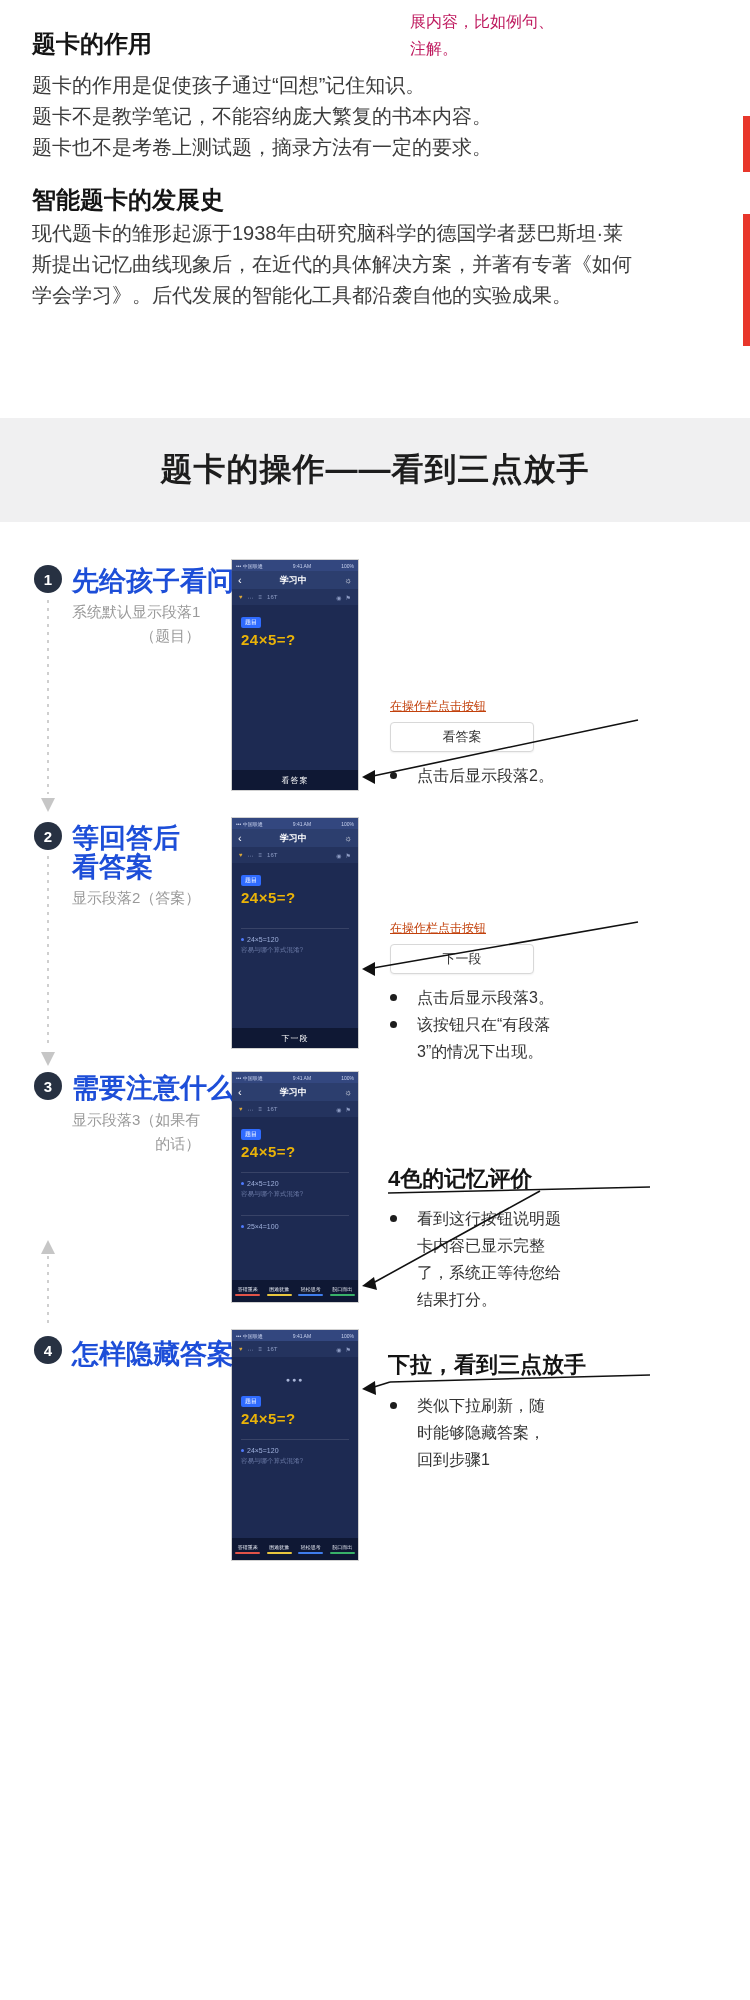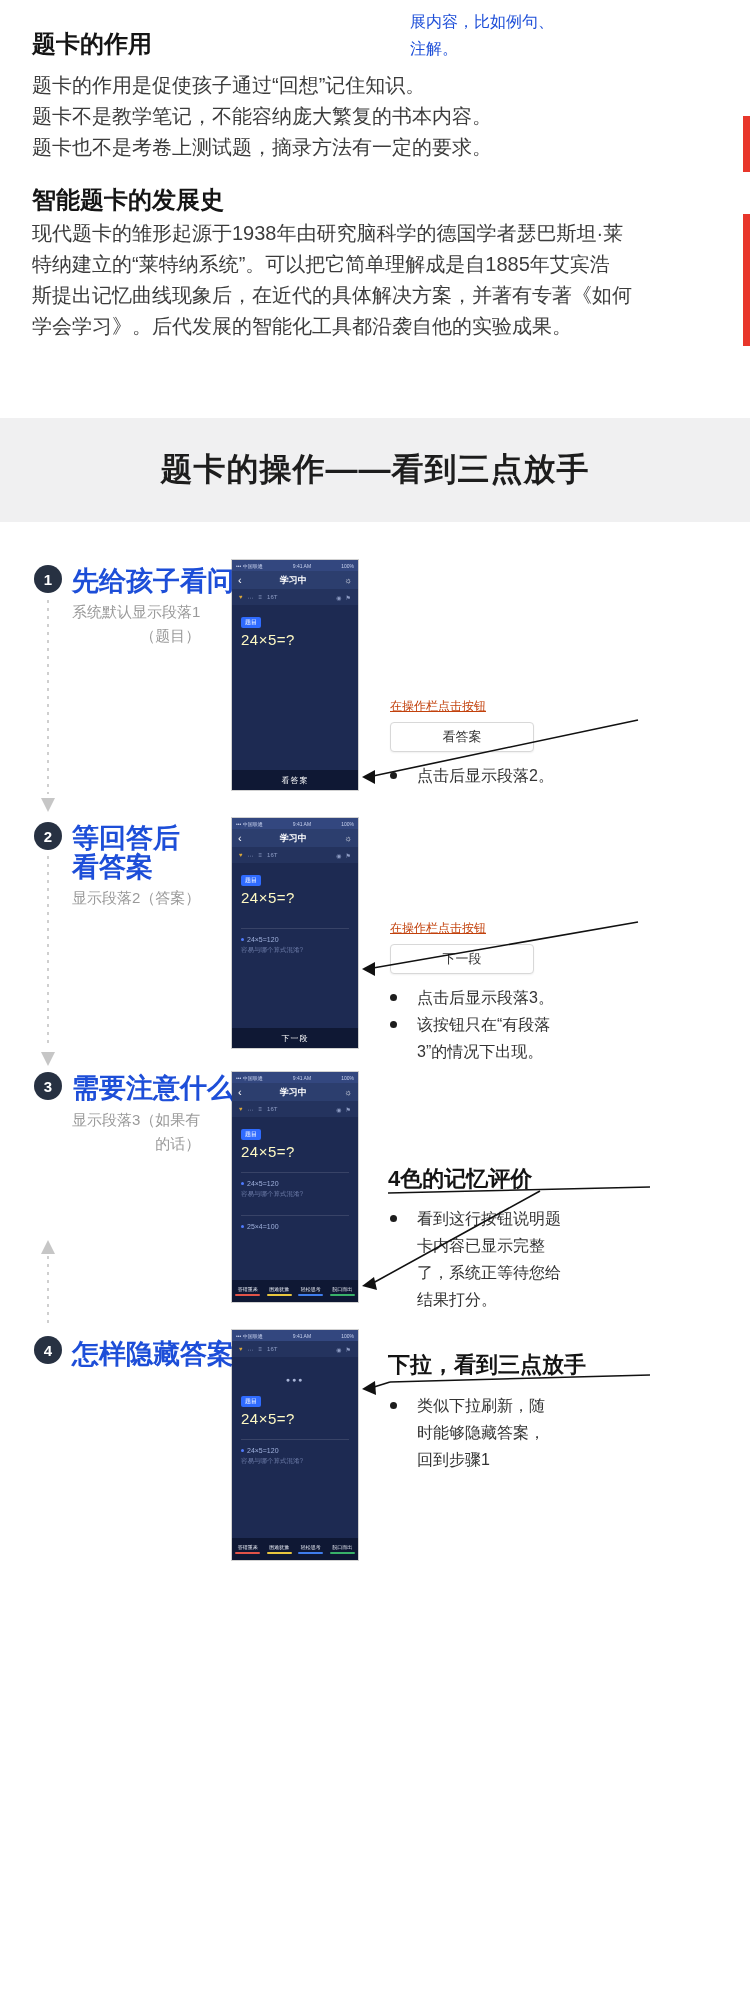--- a/index.html
+++ b/index.html
@@ -4,21 +4,21 @@
 <style>
   html,body{margin:0;padding:0;}
   body{
     width:750px;height:2000px;position:relative;background:#ffffff;
     font-family:"Liberation Sans","DejaVu Sans",sans-serif;color:#333;
     overflow:hidden;
   }
   .abs{position:absolute;}
 
   
-  #intro-note{left:410px;top:8px;font-size:16px;line-height:27px;color:#1d4ed8;}
+  #intro-note{left:410px;top:8px;font-size:16px;line-height:27px;color:#be185d;}
   .h2{font-size:24px;font-weight:700;color:#151515;}
   #sec1-h{left:32px;top:28px;}
   #sec1-p{left:32px;top:70px;font-size:20px;line-height:31px;color:#3c3c3c;}
   #sec2-h{left:32px;top:184px;}
   #sec2-p{left:32px;top:218px;font-size:20px;line-height:31px;color:#3c3c3c;}
   .redmark{right:0;width:7px;background:#e8372b;}
   #red1{top:116px;height:56px;}
   #red2{top:214px;height:132px;}
 
   
@@ -52,21 +52,21 @@
   .p-nav .p-title{font-weight:700;}
   .p-nav .p-gear{font-size:8px;opacity:.9;}
   .p-toolbar{height:16px;flex:none;background:#24335e;display:flex;align-items:center;
     justify-content:space-between;padding:0 7px;font-size:6px;color:#8e9cc4;}
   .tb-left{display:flex;gap:5px;align-items:center;}
   .tb-right{display:flex;gap:4px;align-items:center;}
   .tb-heart{color:#d9a73a;}
   .p-body{flex:1;background:#1d2a52;padding:5px 9px;overflow:hidden;}
   .p-badge{display:inline-block;background:#2f6bff;color:#fff;font-size:6px;
     padding:1px 4px;border-radius:2px;}
-  .p-question{color:#fef9c3;font-size:15px;margin-top:3px;font-weight:400;letter-spacing:.5px;}
+  .p-question{color:#eab308;font-size:15px;margin-top:3px;font-weight:700;letter-spacing:.5px;}
   .p-ans{margin-top:22px;border-top:1px solid rgba(255,255,255,.12);padding-top:7px;padding-bottom:6px;}
   .p-ans-line{display:flex;align-items:center;gap:3px;color:#9fb0dc;font-size:7px;}
   .adot{width:3px;height:3px;border-radius:50%;background:#4f7bff;flex:none;}
   .p-ans-sub{color:#6b7aa6;font-size:6.5px;margin-top:3px;}
   .p-ans2{margin-top:0;}
   .p-dots{text-align:center;color:#aab6d8;font-size:7px;letter-spacing:2px;margin:14px 0 6px;}
   .p-bottom{height:20px;flex:none;background:#0f1834;color:#fff;font-size:8px;
     display:flex;align-items:center;justify-content:center;letter-spacing:1px;}
   .p-rating{height:22px;flex:none;background:#0f1834;display:flex;}
   .r-cell{flex:1;display:flex;flex-direction:column;align-items:center;justify-content:center;
@@ -88,21 +88,20 @@
 <div class="abs" id="sec1-p">
   <div>题卡的作用是促使孩子通过“回想”记住知识。</div>
   <div>题卡不是教学笔记，不能容纳庞大繁复的书本内容。</div>
   <div>题卡也不是考卷上测试题，摘录方法有一定的要求。</div>
 </div>
 <div class="abs redmark" id="red1"></div>
 
 <div class="abs h2" id="sec2-h">智能题卡的发展史</div>
 <div class="abs" id="sec2-p">
   <div>现代题卡的雏形起源于1938年由研究脑科学的德国学者瑟巴斯坦·莱</div>
-  <div>特纳建立的“莱特纳系统”。可以把它简单理解成是自1885年艾宾浩</div>
   <div>斯提出记忆曲线现象后，在近代的具体解决方案，并著有专著《如何</div>
   <div>学会学习》。后代发展的智能化工具都沿袭自他的实验成果。</div>
 </div>
 <div class="abs redmark" id="red2"></div>
 
 <div class="abs" id="band">
   <div id="band-title">题卡的操作——看到三点放手</div>
 </div>
 
 <div class="abs stepnum" style="top:565px">1</div>

